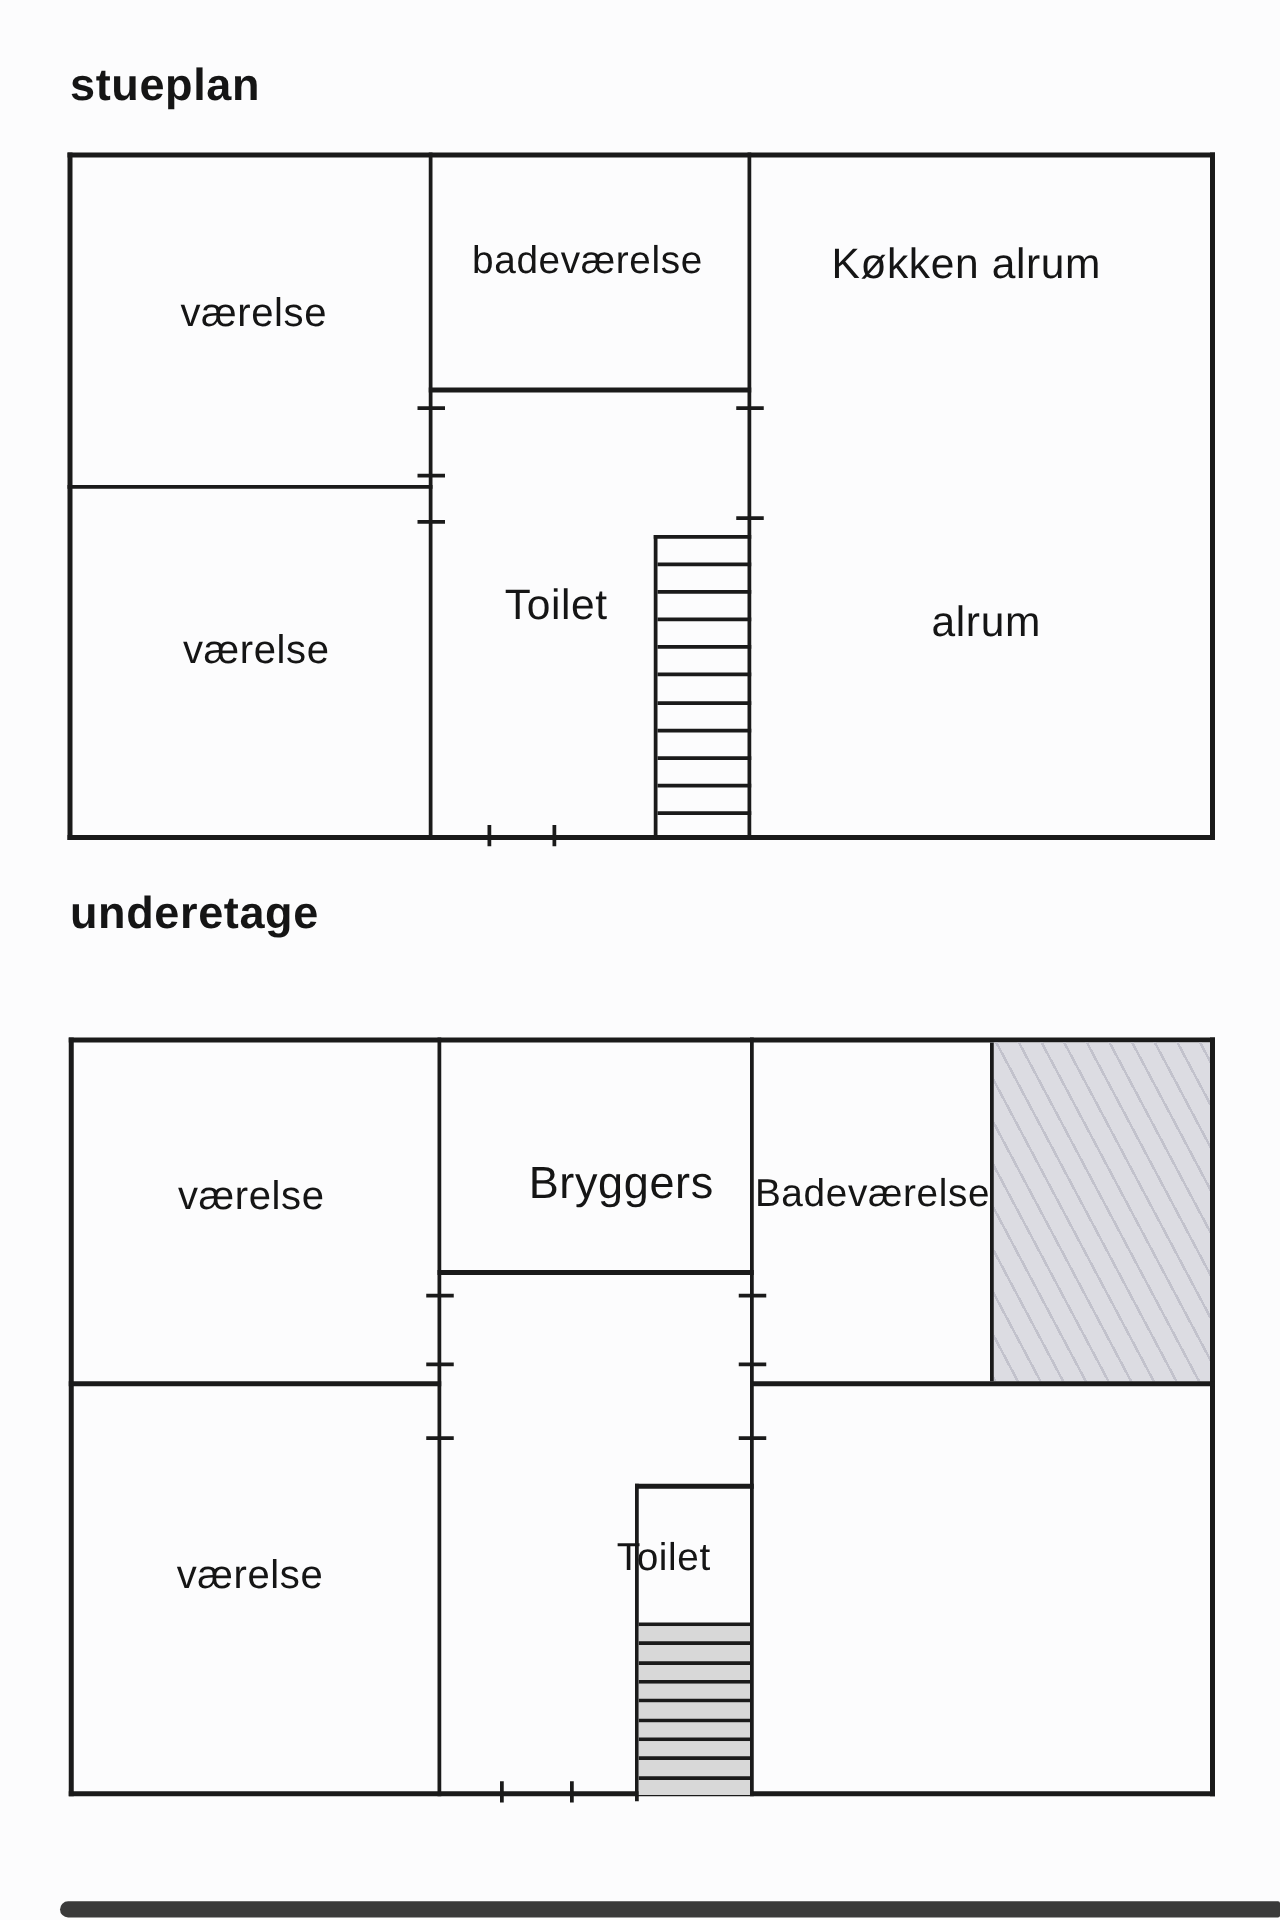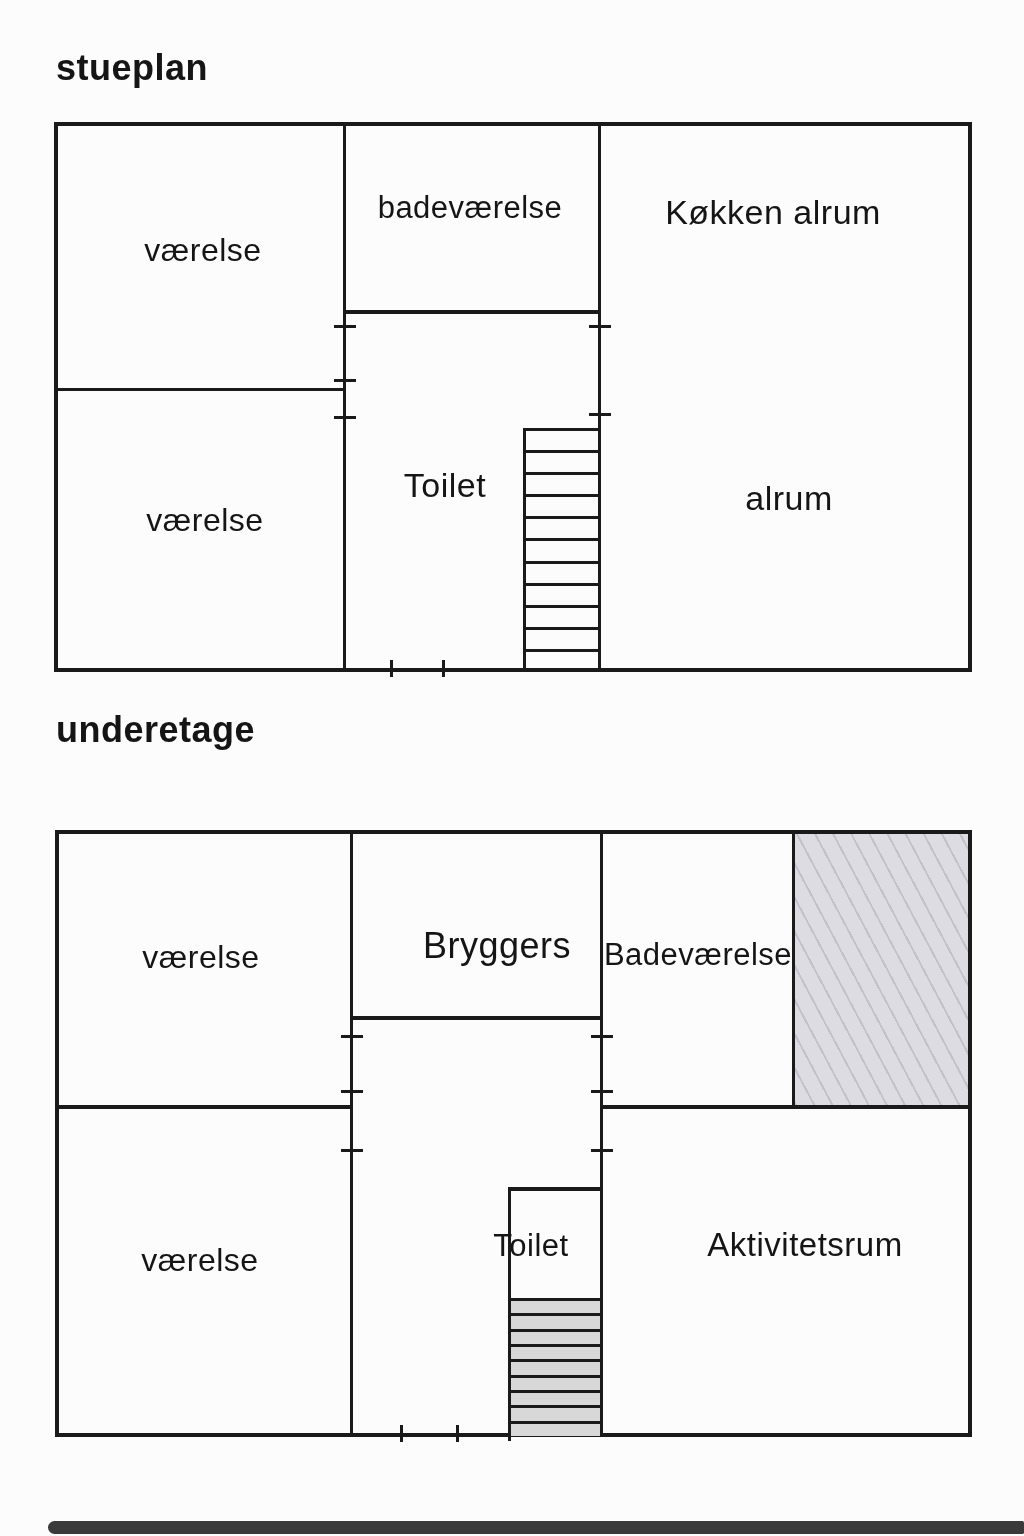--- a/index.html
+++ b/index.html
@@ -137,16 +137,15 @@
   <div class="tick-h" style="left:536px;top:260px;"></div>
   <div class="tick-h" style="left:536px;top:319px;"></div>
   <div class="tick-v" style="left:345px;top:595px;"></div>
   <div class="tick-v" style="left:401px;top:595px;"></div>
 
   <div class="room-label" style="left:146px;top:127px;">værelse</div>
   <div class="room-label fs36" style="left:442px;top:100px;margin-top:16px;">Bryggers</div>
   <div class="room-label fs31" style="left:643px;top:125px;">Badeværelse</div>
   <div class="room-label" style="left:145px;top:430px;">værelse</div>
   <div class="room-label fs31" style="left:476px;top:416px;">Toilet</div>
-  <div class="room-label fs33" style="left:750px;top:415px;">Aktivitetsrum</div>
 </div>
 
 <div class="scan-strip" style="left:48px;top:1521px;width:976px;height:13px;"></div>
 
 </body></html>

